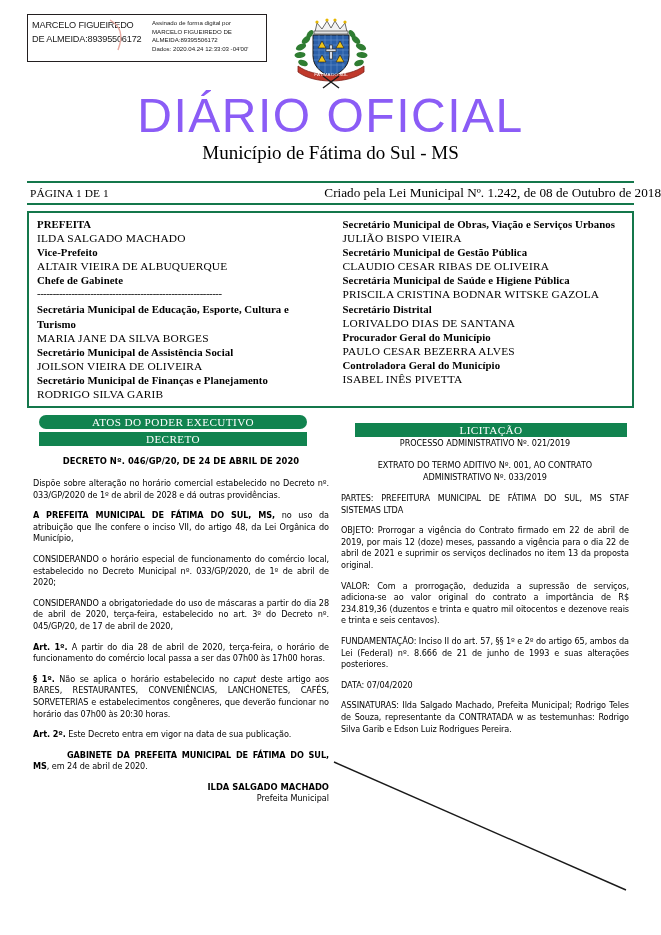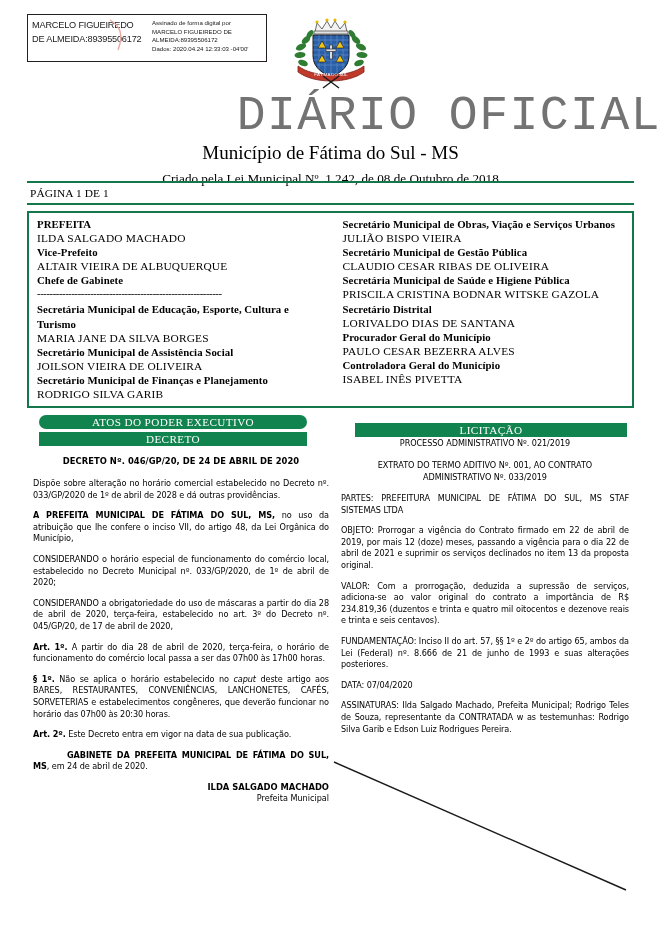--- a/index.html
+++ b/index.html
@@ -74,41 +74,41 @@
 
   
   .masthead {
     position: absolute;
     left: 0;
     top: 92px;
     width: 661px;
     text-align: center;
   }
   .dm-title {
-    font-family: Liberation Mono, monospace;
+    font-family: Liberation Sans, sans-serif;
     font-size: 48px;
     line-height: 48px;
     letter-spacing: 1.5px;
     font-weight: 400;
-    color: #737373;
-    text-align: right;
+    color: #8b5cf6;
   }
   .dm-sub {
     font-family: "Liberation Serif", serif;
     font-size: 19px;
     line-height: 24px;
     margin-top: 1px;
     color: #000;
   }
   .dm-law {
     font-family: "Liberation Serif", serif;
     font-size: 13.2px;
     line-height: 18px;
-    margin-top: 5px;
+    margin-top: 19px;
     color: #000;
+    text-align: right;
   }
 
   
   .band {
     position: absolute;
     left: 27px;
     top: 181px;
     width: 607px;
     height: 24px;
     border-top: 2.2px solid #14774b;

